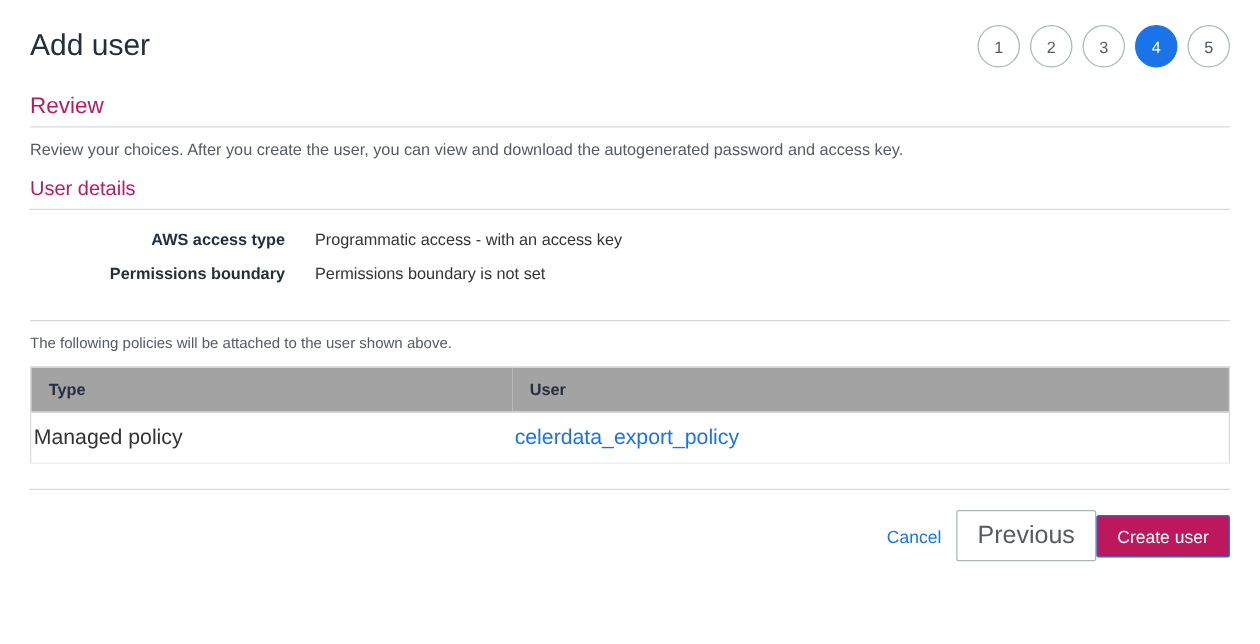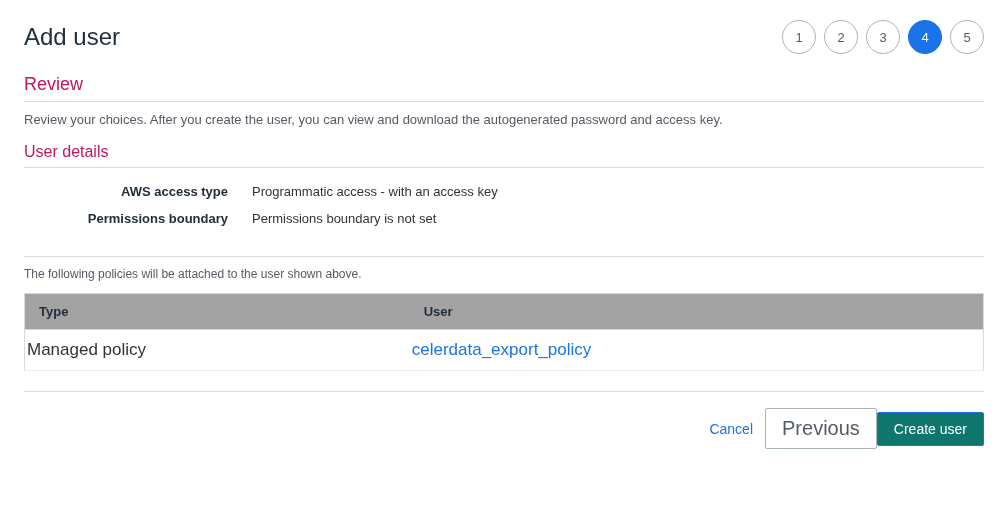--- a/index.html
+++ b/index.html
@@ -174,21 +174,21 @@
       background: #fff;
       border: 1px solid #aab7b8;
       color: #545b64;
       font-size: 20px;
       cursor: pointer;
       padding: 8px 16px;
       border-radius: 2px;
     }
 
     .btn-create {
-      background: #0f766e;
+      background: #be185d;
       border: 1px solid #1a73e8;
       color: #fff;
       font-size: 14px;
       cursor: pointer;
       padding: 8px 16px;
       border-radius: 2px;
       font-weight: 500;
     }
   </style>
 </head>

